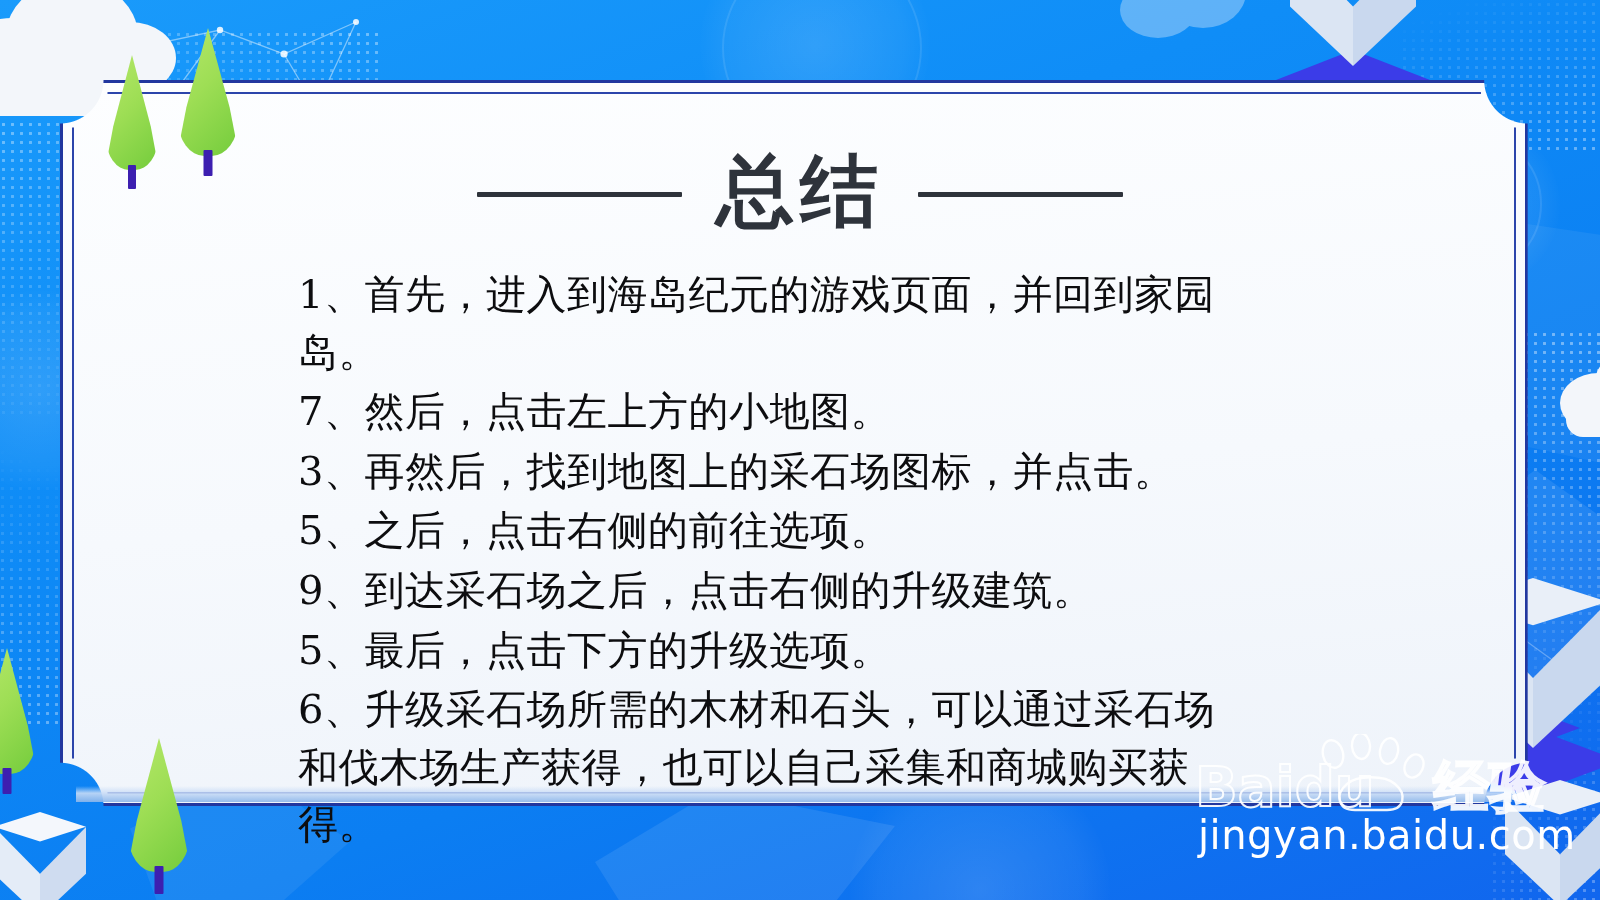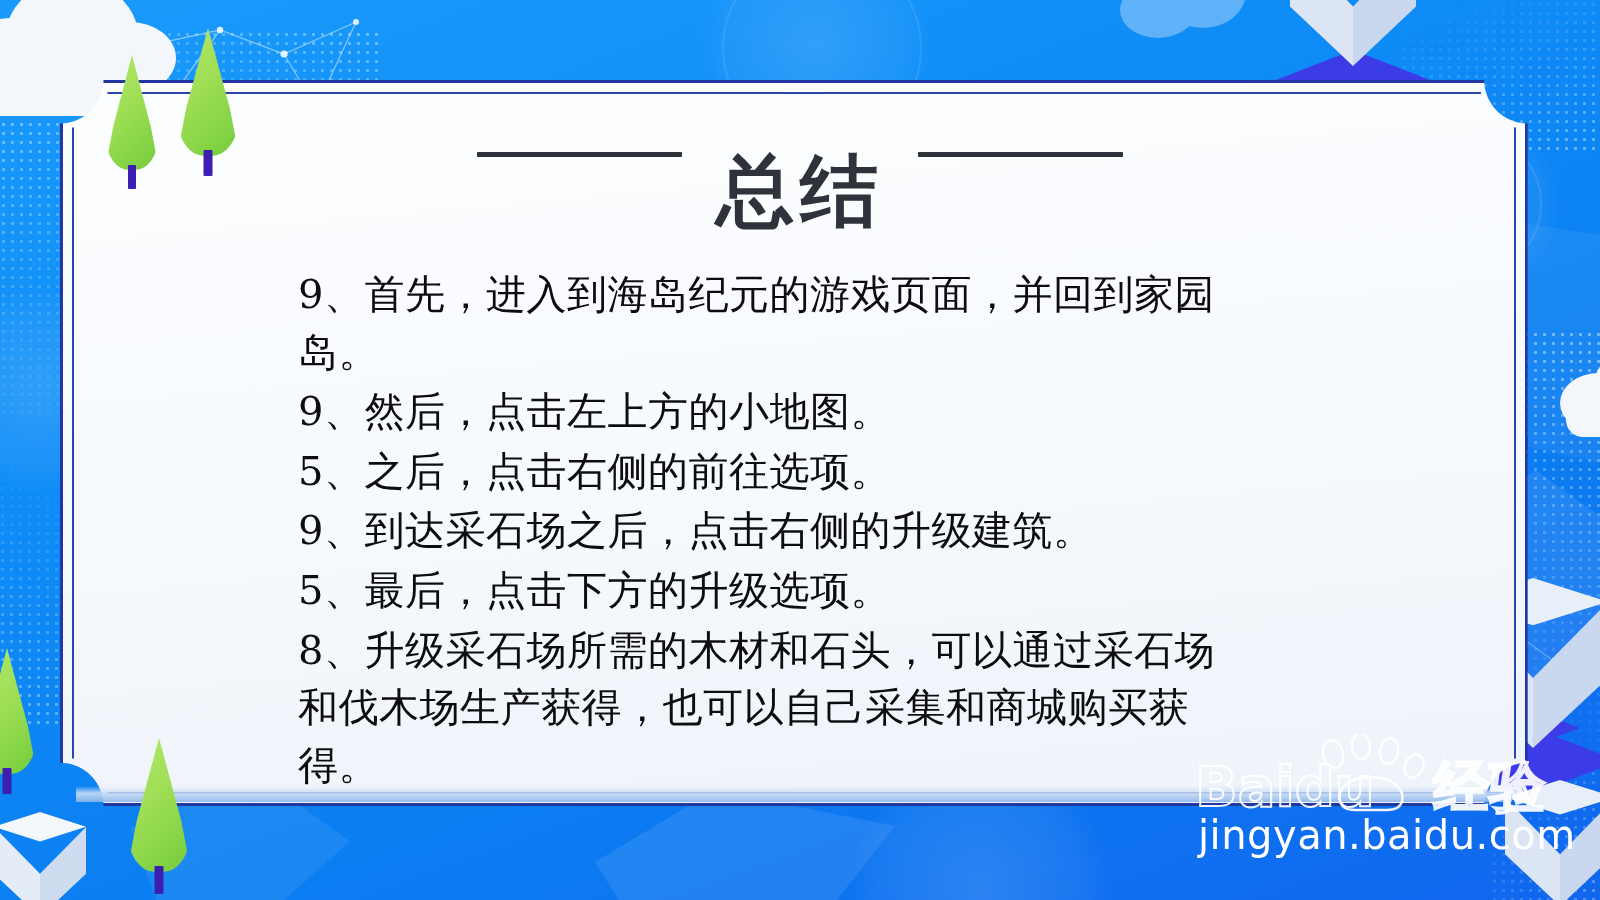--- a/index.html
+++ b/index.html
@@ -240,20 +240,21 @@
     background: linear-gradient(180deg, rgba(190,214,245,0) 0%, #c9dcf6 45%, #8cb6ea 100%);
     opacity: .9;
   }
 
   
   .title-row {
     position: absolute;
     left: 0; right: 0;
     top: 152px;
     display: flex;
+    align-items: center;
     justify-content: center;
     gap: 34px;
   }
   .title-rule {
     width: 205px;
     height: 5px;
     background: #2e333b;
     border-radius: 1px;
   }
   .title-text {
@@ -421,26 +422,27 @@
     <div class="card-glow"></div>
   </div>
 
   <div class="title-row">
     <div class="title-rule"></div>
     <div class="title-text">总结</div>
     <div class="title-rule"></div>
   </div>
 
   <div class="steps">
-    <p>9、首先，进入到海岛纪元的游戏页面，并回到家园岛。</p>
-    <p>9、然后，点击左上方的小地图。</p>
+    <p>1、首先，进入到海岛纪元的游戏页面，并回到家园岛。</p>
+    <p>7、然后，点击左上方的小地图。</p>
+    <p>3、再然后，找到地图上的采石场图标，并点击。</p>
     <p>5、之后，点击右侧的前往选项。</p>
     <p>9、到达采石场之后，点击右侧的升级建筑。</p>
     <p>5、最后，点击下方的升级选项。</p>
-    <p>8、升级采石场所需的木材和石头，可以通过采石场和伐木场生产获得，也可以自己采集和商城购买获得。</p>
+    <p>6、升级采石场所需的木材和石头，可以通过采石场和伐木场生产获得，也可以自己采集和商城购买获得。</p>
   </div>
 
   <div class="tree t1">
     <div class="crown"></div>
       <div class="trunk"></div>
   </div>
   <div class="tree t2">
     <div class="crown"></div>
       <div class="trunk"></div>
   </div>

